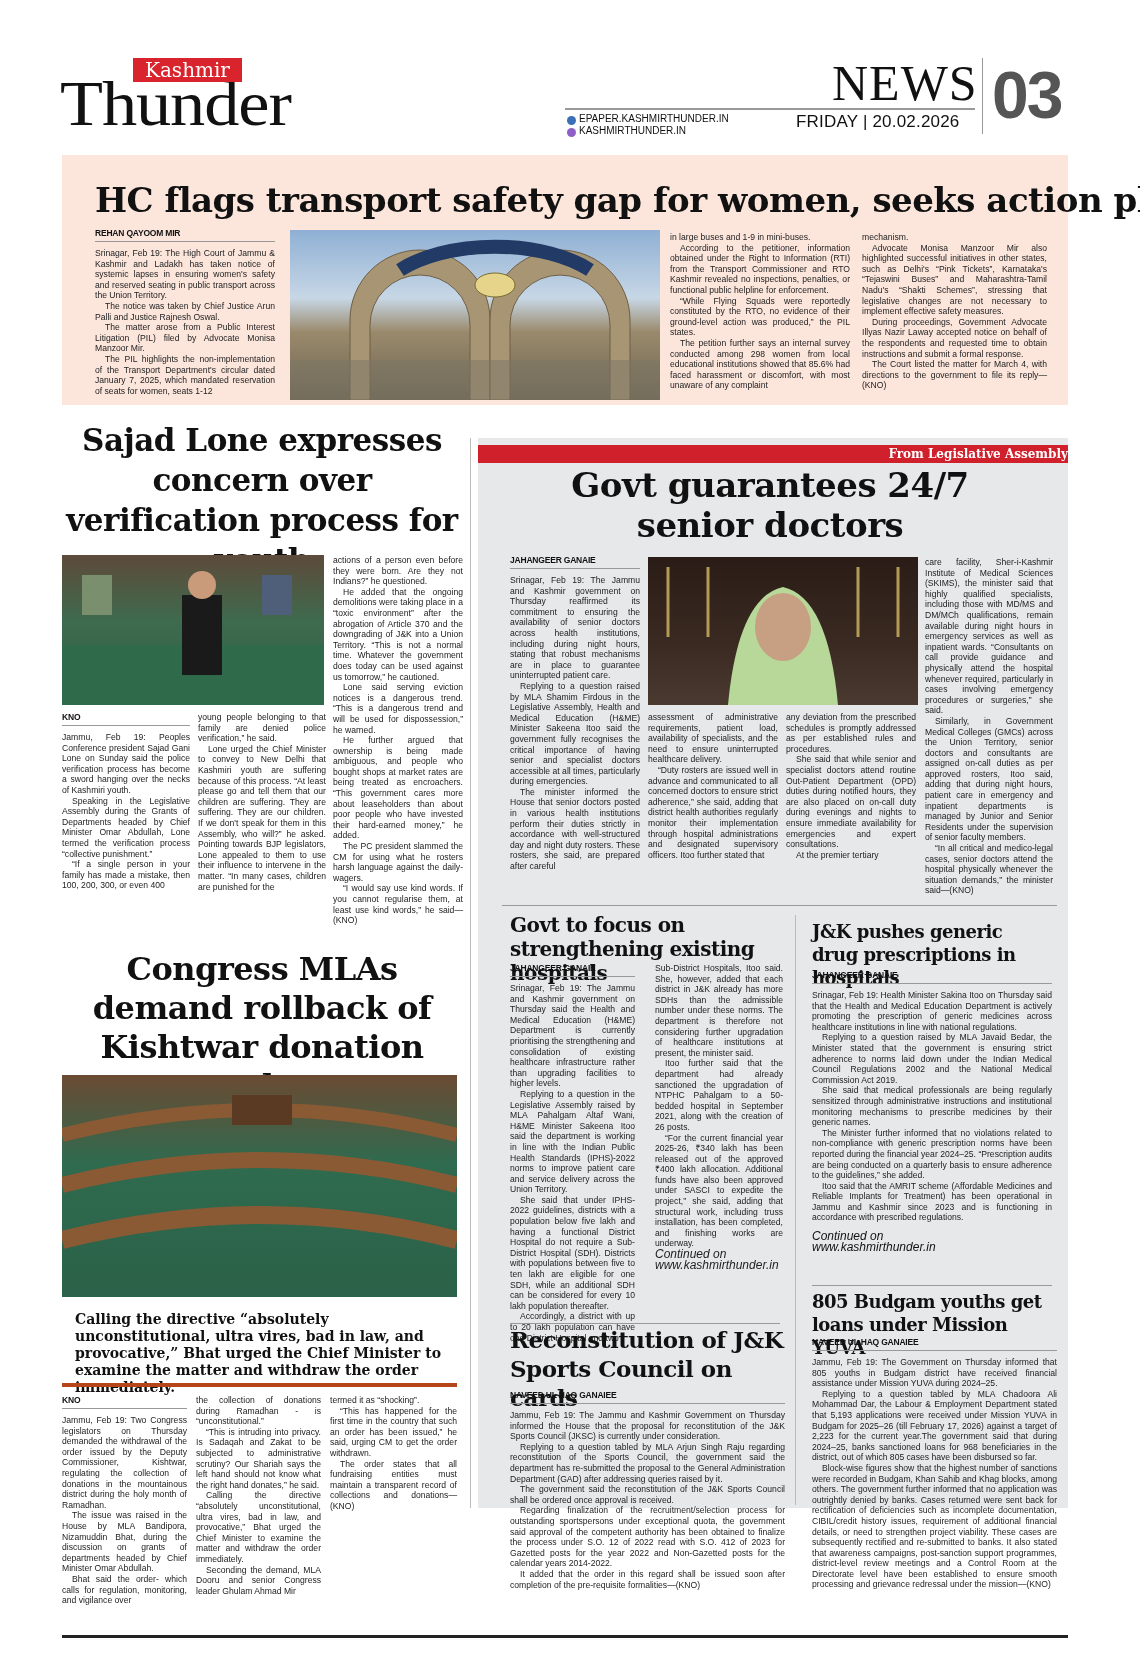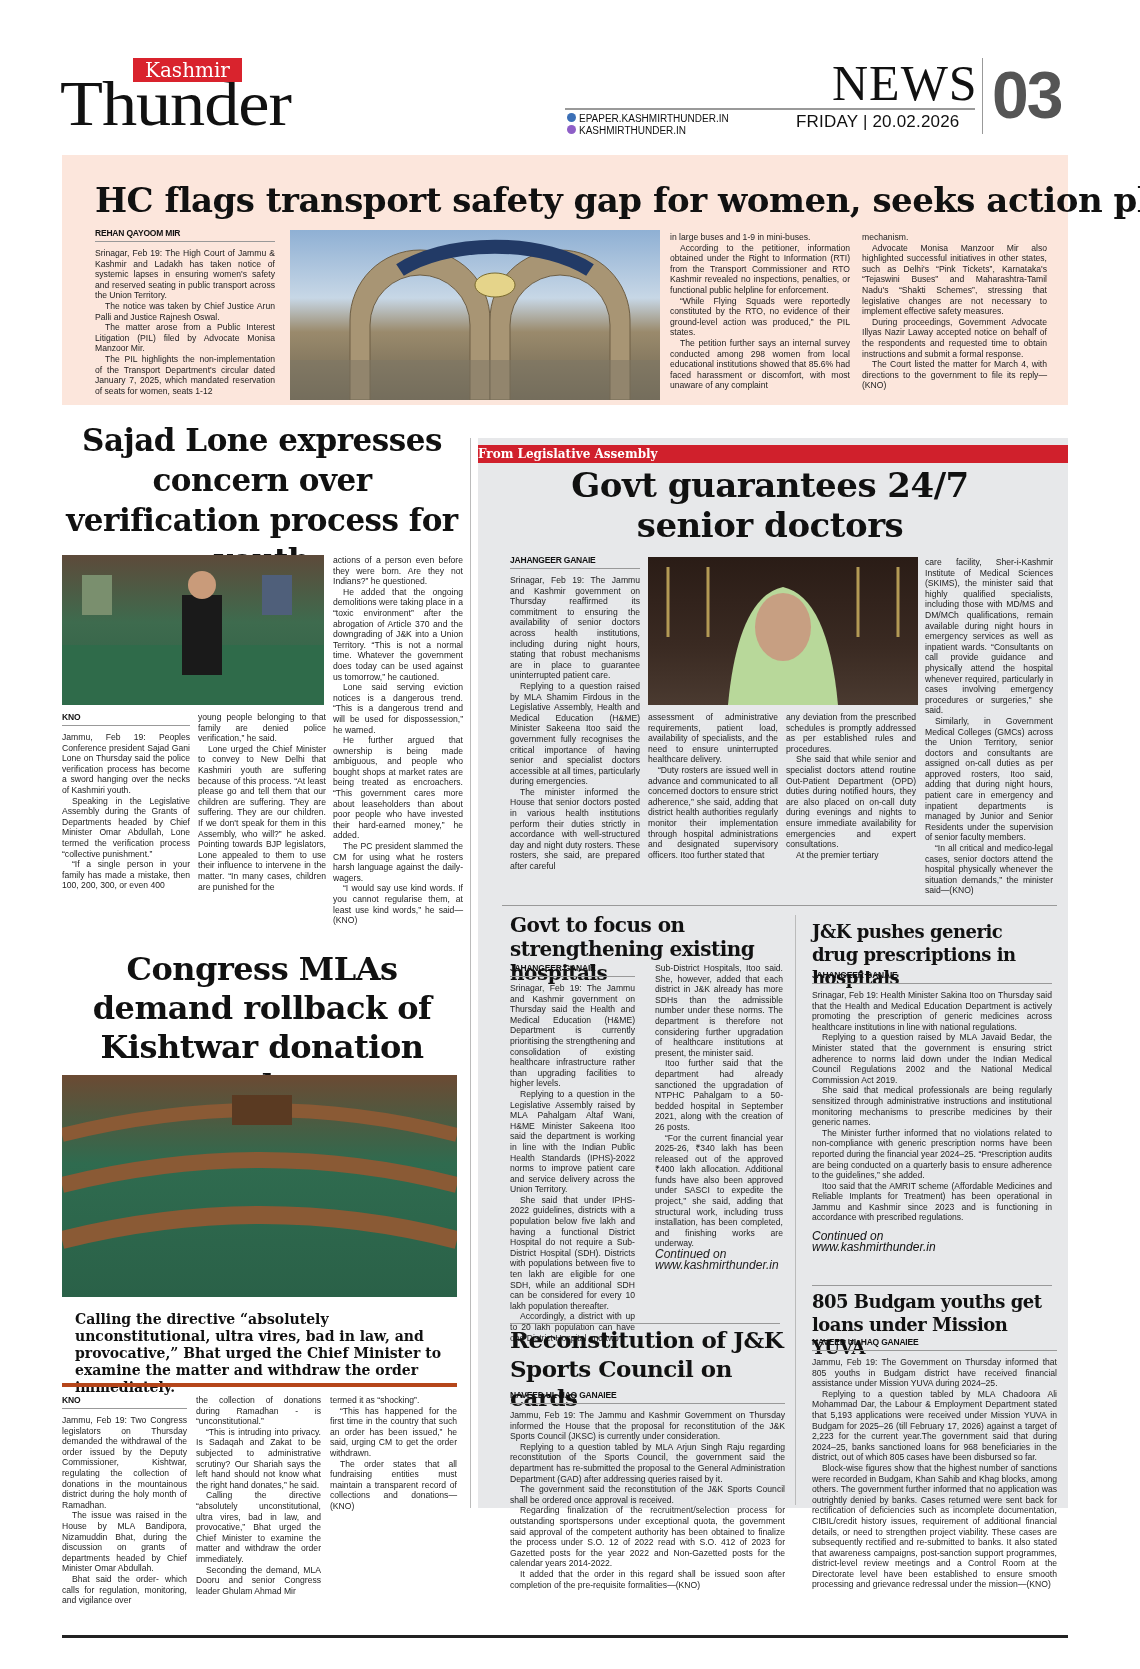--- a/index.html
+++ b/index.html
@@ -12,29 +12,29 @@
 .hl{font-family:"DejaVu Serif",serif;font-weight:bold;color:#111;letter-spacing:-.5px}
 .cont{font-family:"Liberation Sans",sans-serif;font-style:italic;font-size:12px;line-height:11px}
 .photo{overflow:hidden}
 
 #logo-kashmir{left:133px;top:58px;background:#d9232d;color:#fff;font-family:"DejaVu Serif",serif;font-size:20px;padding:0 12px;line-height:24px}
 #logo-thunder{left:60px;top:72px;font-family:"Liberation Serif",serif;font-size:64px;line-height:64px;letter-spacing:-1px;transform:scaleX(1.1);transform-origin:left}
 #news-title{left:832px;top:58px;font-family:"Liberation Serif",serif;font-size:50px;line-height:50px;letter-spacing:1px}
 #page-no{left:992px;top:62px;font-family:"Liberation Sans",sans-serif;font-size:66px;color:#555;line-height:66px;font-weight:700;letter-spacing:-2px}
 #mast-divider-v{left:982px;top:58px;width:1px;height:76px;background:#999}
 #mast-line{left:565px;top:108px;width:410px;height:2px;background:#999}
-.url{font-family:"Liberation Sans",sans-serif;font-size:10px;line-height:12px;color:#111;display:flex;align-items:flex-start;gap:3px}
+.url{font-family:"Liberation Sans",sans-serif;font-size:10px;line-height:12px;color:#111;display:flex;align-items:flex-end;gap:3px}
 .url .ic{width:9px;height:9px;border-radius:50%;display:inline-block}
 #date-line{left:796px;top:112px;font-family:"Liberation Sans",sans-serif;font-size:17px;line-height:20px;letter-spacing:.2px}
 
 #top-box{left:62px;top:155px;width:1006px;height:250px;background:#fce6dc}
 #top-hl{left:95px;top:180px;font-size:34px;line-height:40px;white-space:nowrap}
 
 #assembly-box{left:478px;top:438px;width:590px;height:1070px;background:#e7e8ea}
-#assembly-banner{left:478px;top:445px;width:590px;height:18px;background:#d0202c;color:#fff;text-align:left;font-family:"DejaVu Serif",serif;font-weight:bold;font-size:12px;line-height:18px}
+#assembly-banner{left:478px;top:445px;width:590px;height:18px;background:#d0202c;color:#fff;text-align:right;font-family:"DejaVu Serif",serif;font-weight:bold;font-size:12px;line-height:18px}
 .vline{background:#bbb;width:1px}
 .hline{background:#999;height:1px}
 </style>
 </head>
 <body>
 
 <div class="abs" id="logo-thunder">Thunder</div>
 <div class="abs" id="logo-kashmir">Kashmir</div>
 <div class="abs" id="news-title">NEWS</div>
 <div class="abs" id="mast-divider-v"></div>
@@ -99,21 +99,21 @@
   <p class="first">actions of a person even before they were born. Are they not Indians?” he questioned.</p>
   <p>He added that the ongoing demolitions were taking place in a “toxic environment” after the abrogation of Article 370 and the downgrading of J&amp;K into a Union Territory. “This is not a normal time. Whatever the government does today can be used against us tomorrow,” he cautioned.</p>
   <p>Lone said serving eviction notices is a dangerous trend. “This is a dangerous trend and will be used for dispossession,” he warned.</p>
   <p>He further argued that ownership is being made ambiguous, and people who bought shops at market rates are being treated as encroachers. “This government cares more about leaseholders than about poor people who have invested their hard-earned money,” he added.</p>
   <p>The PC president slammed the CM for using what he rosters harsh language against the daily-wagers.</p>
   <p>“I would say use kind words. If you cannot regularise them, at least use kind words,” he said—(KNO)</p>
 </div>
 <div class="abs" style="left:62px;top:712px;width:128px">
   <div class="byline">KNO</div>
   <div class="body-text">
-    <p class="first">Jammu, Feb 19: Peoples Conference president Sajad Gani Lone on Thursday said the police verification process has become a sword hanging over the necks of Kashmiri youth.</p>
+    <p class="first">Jammu, Feb 19: Peoples Conference president Sajad Gani Lone on Sunday said the police verification process has become a sword hanging over the necks of Kashmiri youth.</p>
     <p>Speaking in the Legislative Assembly during the Grants of Departments headed by Chief Minister Omar Abdullah, Lone termed the verification process “collective punishment.”</p>
     <p>“If a single person in your family has made a mistake, then 100, 200, 300, or even 400</p>
   </div>
 </div>
 <div class="abs body-text" style="left:198px;top:712px;width:128px">
   <p class="first">young people belonging to that family are denied police verification,” he said.</p>
   <p>Lone urged the Chief Minister to convey to New Delhi that Kashmiri youth are suffering because of this process. “At least please go and tell them that our children are suffering. They are suffering. They are our children. If we don't speak for them in this Assembly, who will?” he asked. Pointing towards BJP legislators, Lone appealed to them to use their influence to intervene in the matter. “In many cases, children are punished for the</p>
 </div>
 
 <div class="abs hl" style="left:62px;top:950px;width:400px;text-align:center;font-size:32px;line-height:39px">Congress MLAs demand rollback of Kishtwar donation order</div>

